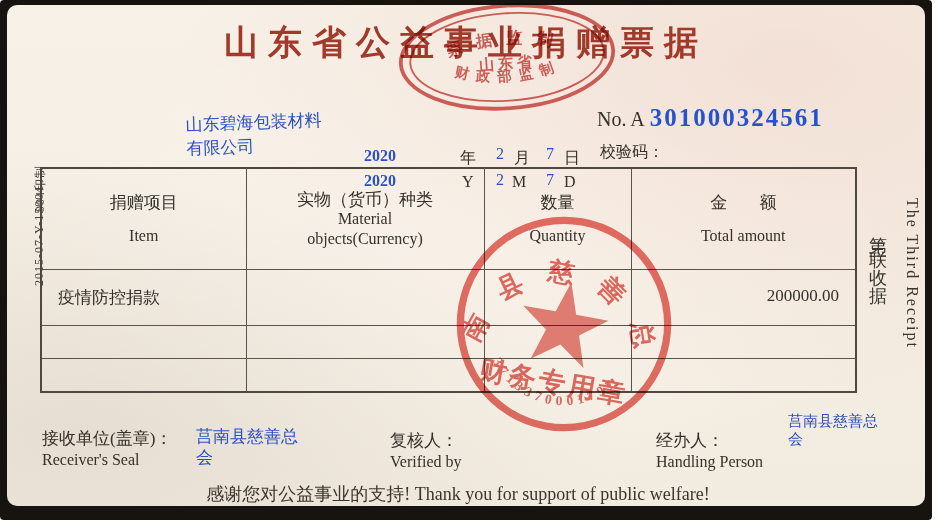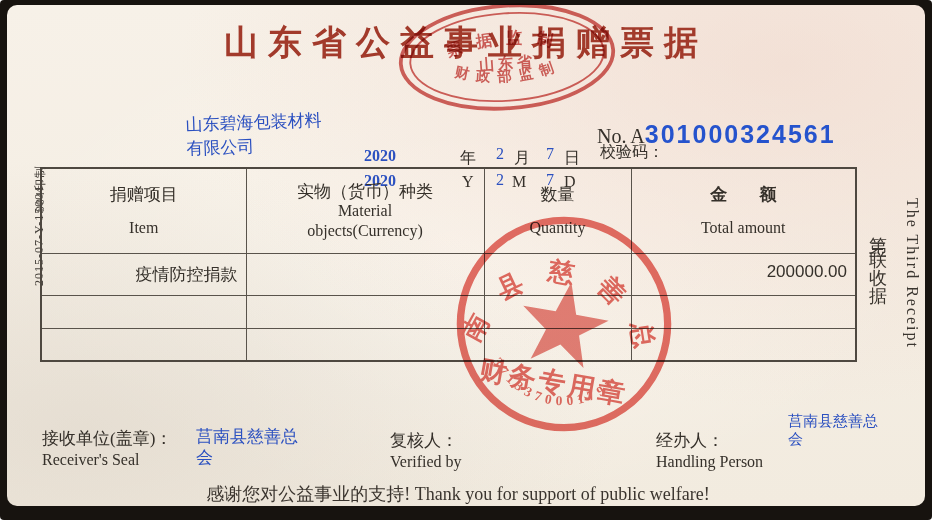--- a/index.html
+++ b/index.html
@@ -12,46 +12,46 @@
     position:absolute;left:7px;top:5px;right:7px;bottom:14px;border-radius:10px;
     background:
       radial-gradient(ellipse at 85% 12%, rgba(238,205,193,.45), transparent 55%),
       radial-gradient(ellipse at 8% 85%, rgba(205,196,184,.35), transparent 45%),
       radial-gradient(ellipse at 50% 50%, rgba(255,252,246,.5), transparent 70%),
       linear-gradient(180deg,#f7f1e8,#f2ebdf);
   }
   .abs{position:absolute;}
   .ink{color:#35302a;}
   .blue{color:#2b50c0;}
-  .bluenum{color:#2553cd;font-family:Liberation Sans, sans-serif;}
+  .bluenum{color:#2553cd;font-family:Liberation Serif, serif;}
   .title-cn{left:0;right:0;top:20px;text-align:center;font-size:34px;font-weight:700;
     letter-spacing:10px;color:#a23a2b;z-index:2;}
   .title-en{left:0;right:0;top:67px;text-align:center;font-size:19px;letter-spacing:.5px;
     color:#37322c;z-index:2;}
   .stamp{z-index:5;mix-blend-mode:multiply;pointer-events:none;}
   .donor-label{left:42px;top:134px;font-size:17px;z-index:2;}
   .donor-value{left:186px;top:111px;font-size:17px;line-height:1.4;z-index:3;transform:rotate(-2deg);}
   .date-block{left:364px;top:115px;width:230px;height:52px;z-index:2;font-size:16px;margin-top:32px;}
   .date-block span{position:absolute;}
-  .no-line{left:597px;top:120px;display:flex;align-items:baseline;z-index:2;text-align:right;}
+  .no-line{left:597px;top:104px;display:flex;align-items:baseline;gap:5px;z-index:2;text-align:right;}
   .no-label{font-size:20px;color:#35302a;}
   .no-value{font-size:25px;font-weight:bold;letter-spacing:2px;}
   .check-label{left:600px;top:142px;font-size:16px;z-index:2;}
   table.grid{position:absolute;left:40px;top:167px;width:815px;border-collapse:collapse;
     table-layout:fixed;z-index:2;}
-  table.grid td,table.grid th{border:1.5px solid #59534b;padding:8px;font-weight:normal;
-    font-size:17px;color:#35302a;overflow:hidden;text-align:right;}
+  table.grid td,table.grid th{border:1.5px solid #59534b;padding:16px;font-weight:normal;
+    font-size:17px;color:#35302a;overflow:hidden;}
   table.grid{border:2px solid #4e4840;}
   .col1{width:205px;}.col2{width:238px;}.col3{width:147px;}.col4{width:225px;}
   tr.hrow{height:72px;}
   tr.r1{height:42px;} tr.r2{height:33px;} tr.r3{height:32px;} tr.r4{height:40px;} tr.r5{height:34px;}
   .hcell{display:flex;flex-direction:column;justify-content:space-around;align-items:center;
     height:68px;line-height:1.15;}
   .hc-en{font-size:16px;}
-  .sp-wide{letter-spacing:14px;text-indent:14px;font-weight:bold;}
+  .sp-wide{letter-spacing:14px;text-indent:14px;}
   td.item-cell{padding-left:2px;font-size:17px;}
   td.amount-cell{text-align:right;vertical-align:top;padding:3px 10px 0 0;
     font-size:16px;font-weight:bold;}
   td.label-cell{padding-left:12px;font-size:17px;}
   .footer-label{font-size:17px;line-height:1.3;z-index:2;}
   .footer-label .en{font-size:16px;}
   .receiver-value{left:196px;top:426px;width:118px;font-size:17px;line-height:1.25;z-index:3;}
   .handler-value{left:788px;top:412px;width:92px;font-size:15px;line-height:1.2;z-index:3;}
   .thanks{left:0;right:16px;top:482px;text-align:center;font-size:18px;color:#3a342e;z-index:2;}
   .vleft{font-size:12px;color:#4a453f;transform:rotate(-90deg);transform-origin:left top;

